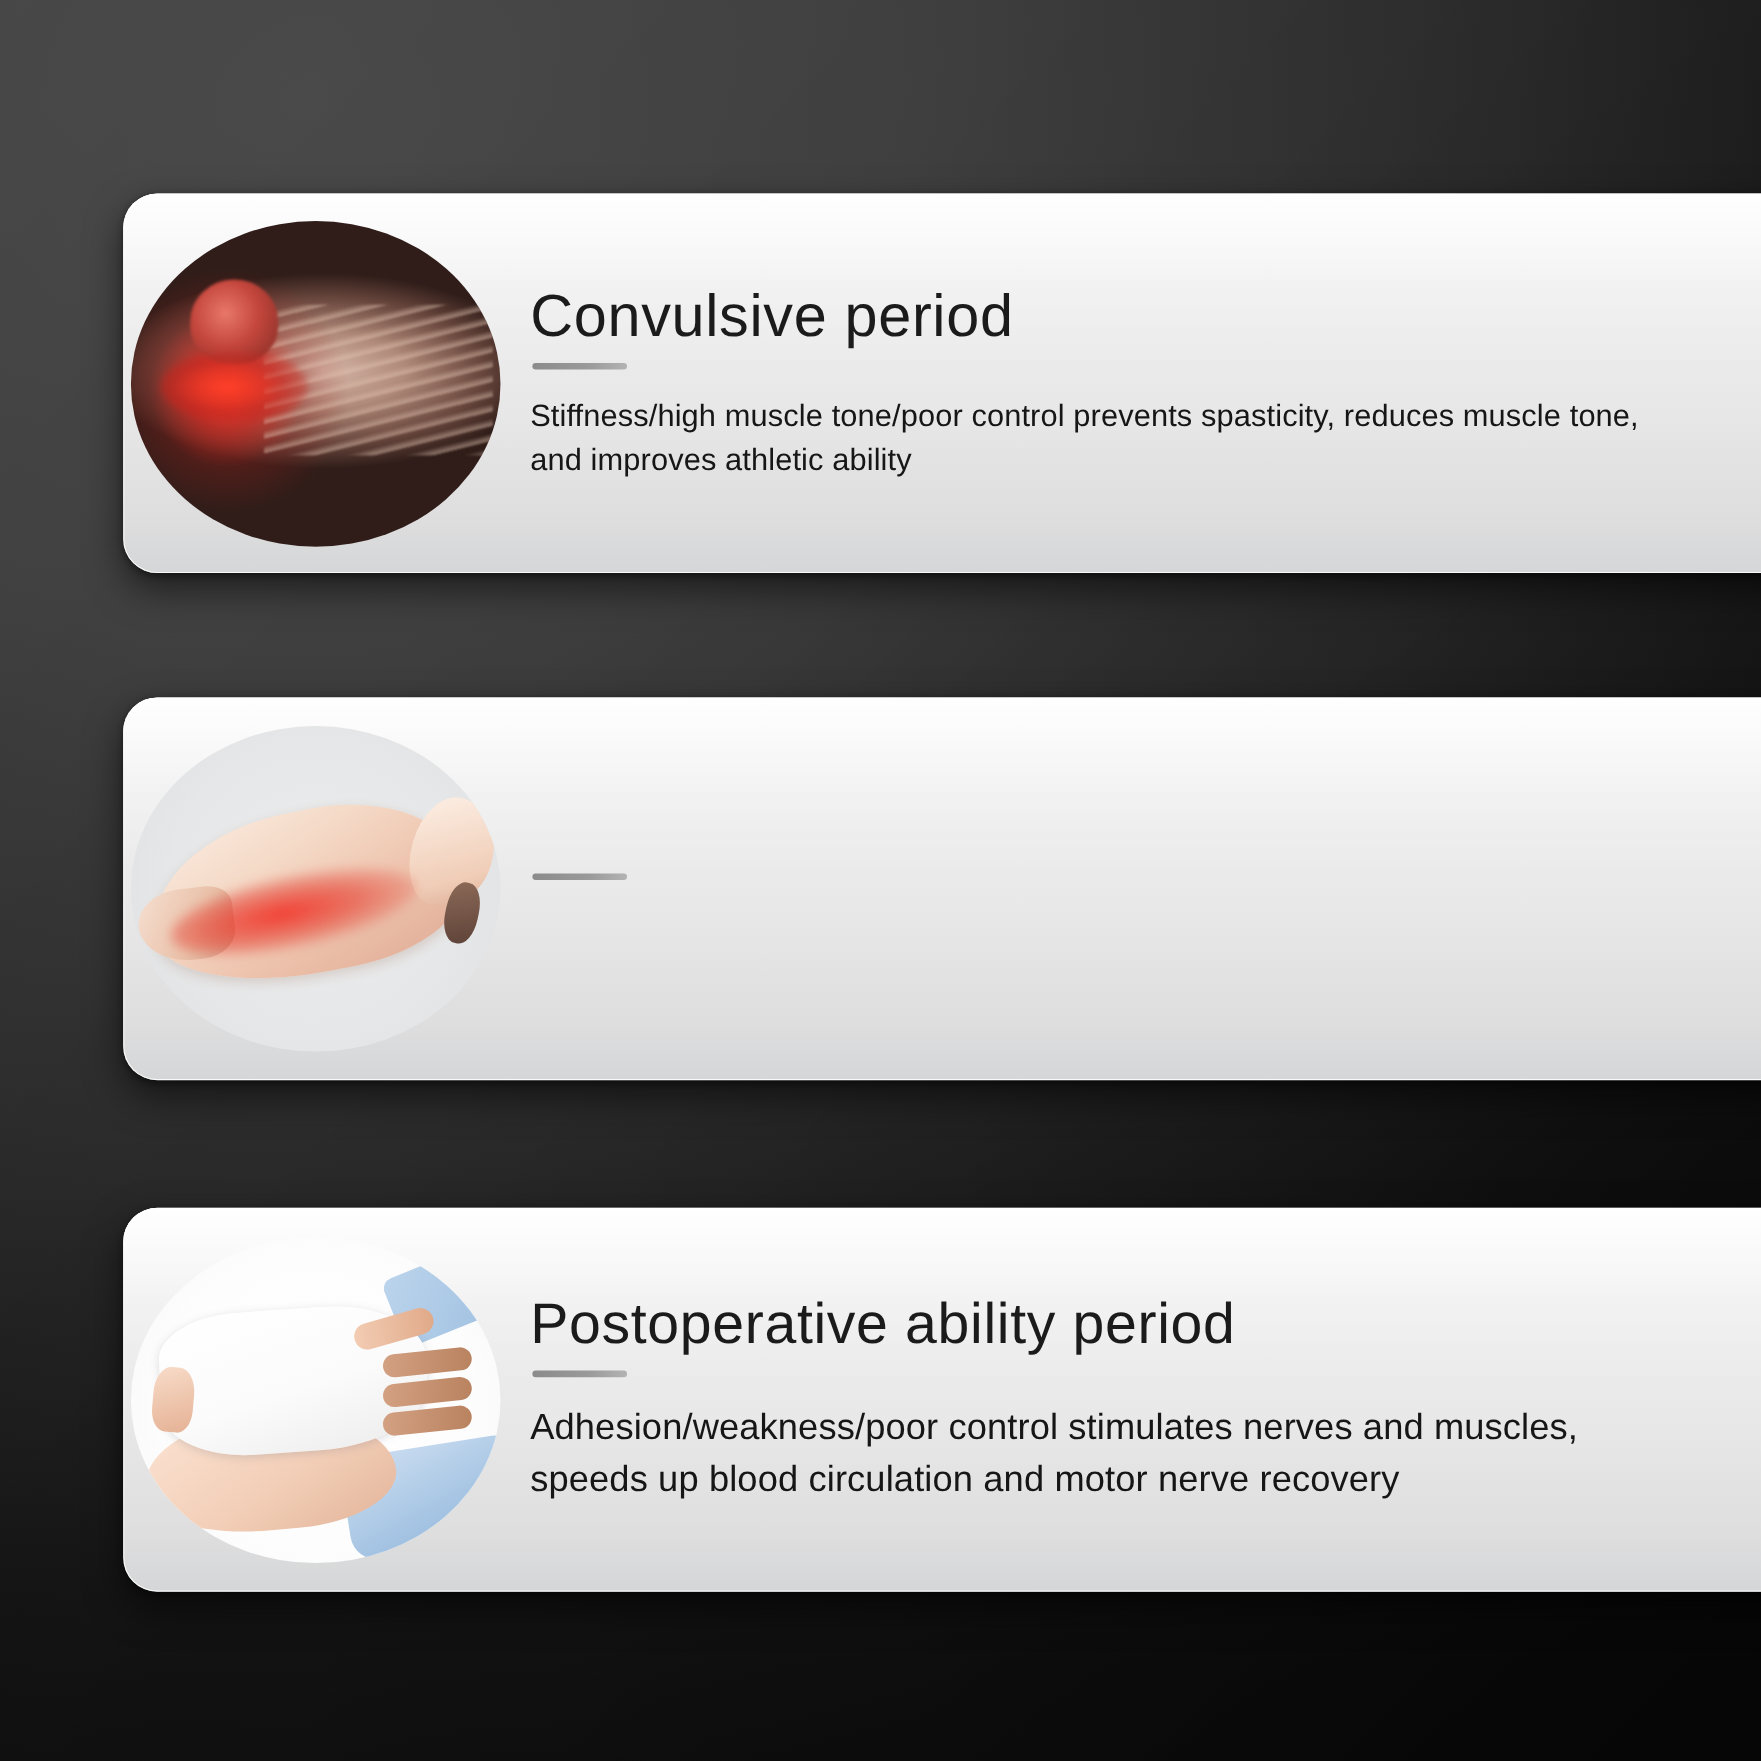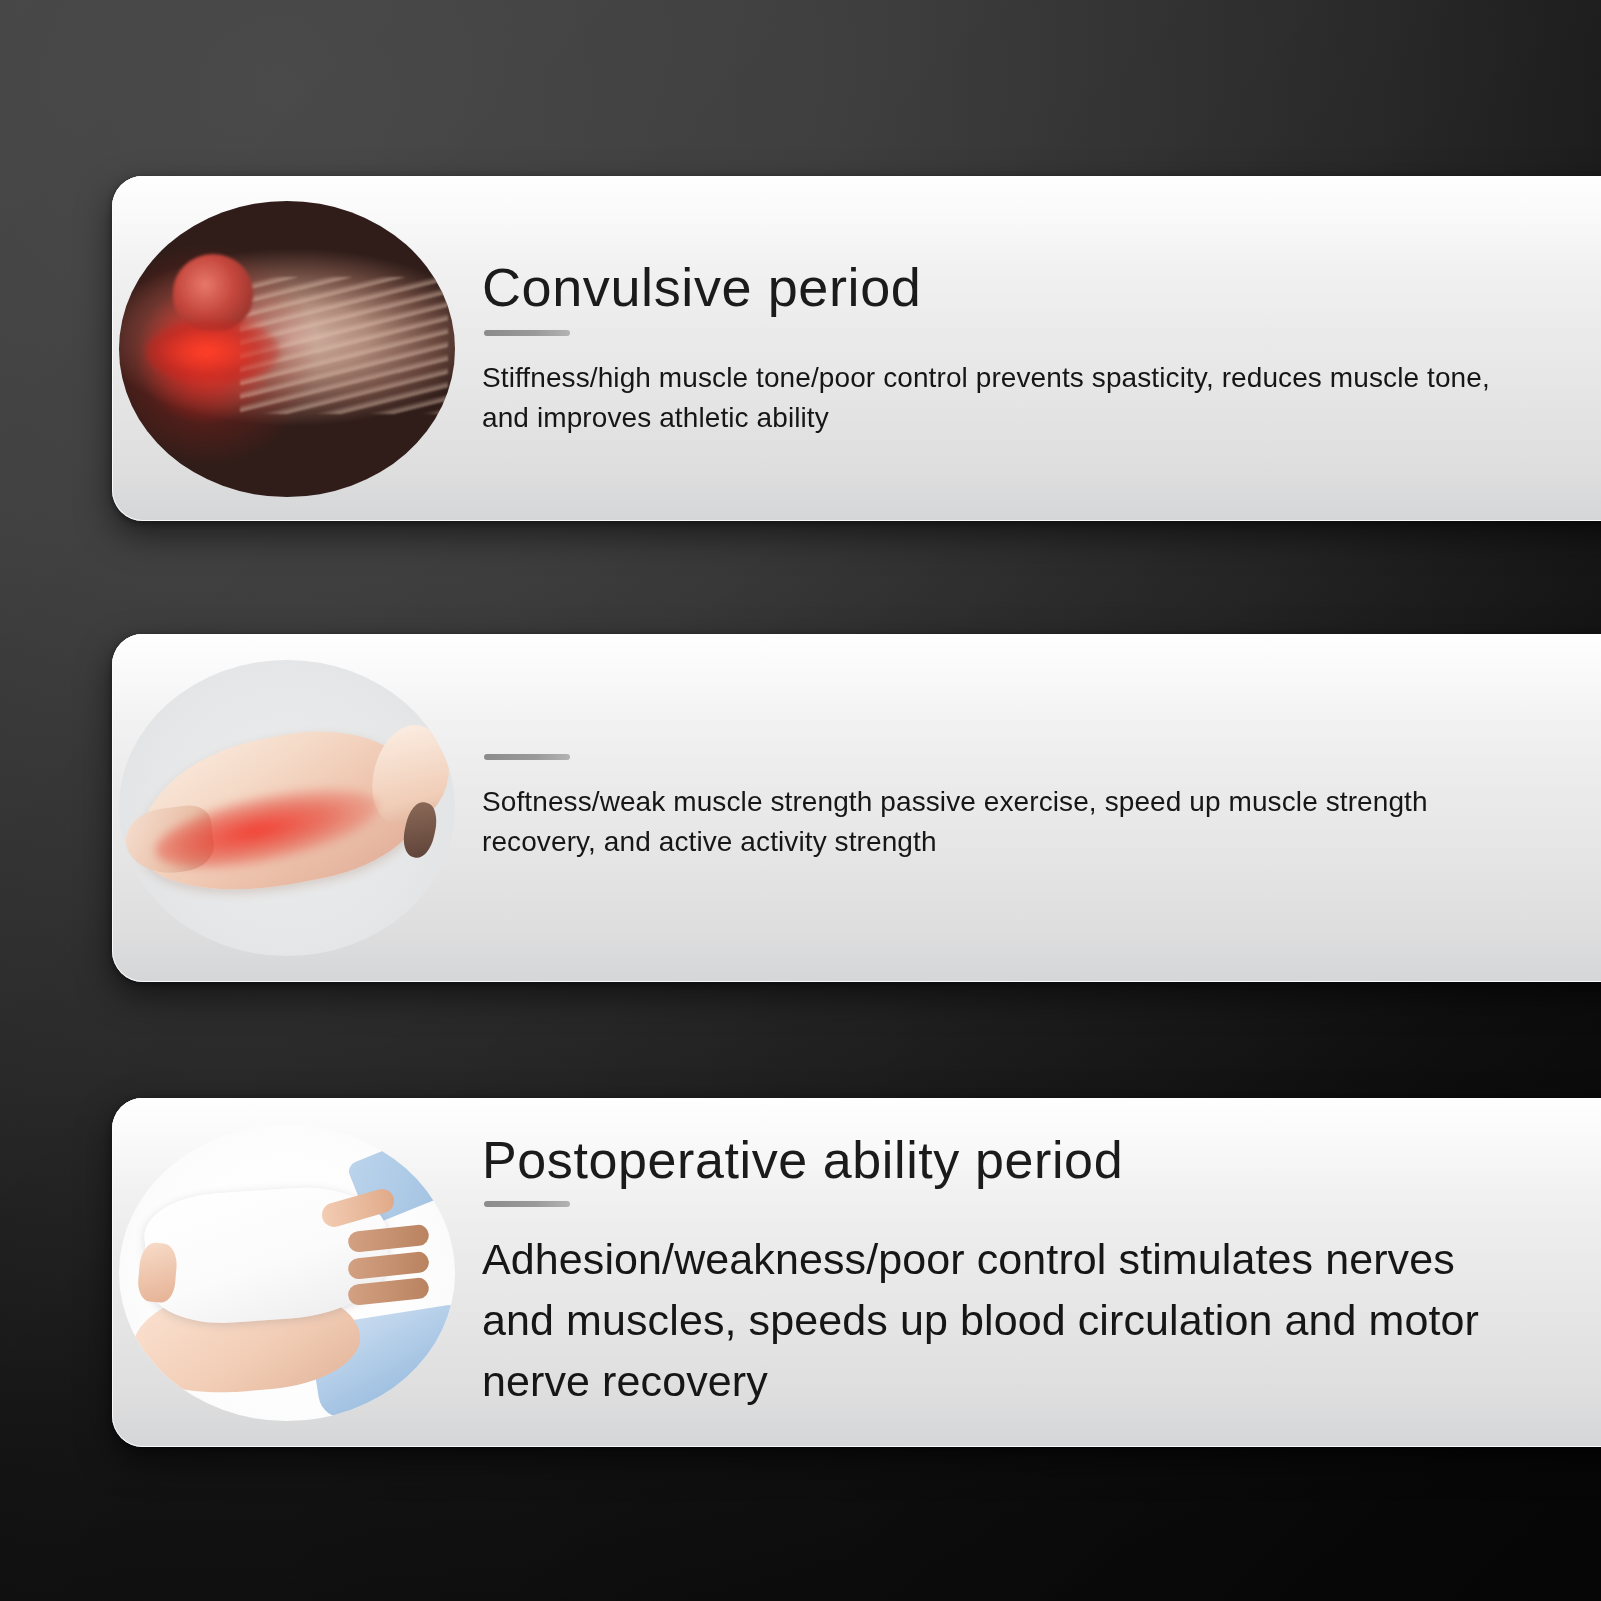--- a/index.html
+++ b/index.html
@@ -258,21 +258,21 @@
     color: #161616;
     font-size: 28px;
     font-weight: 400;
     line-height: 1.42;
     letter-spacing: 0.1px;
     margin: 0;
     max-width: 1010px;
   }
 
   #card-3 .card-title { font-size: 52px; }
-  #card-3 .card-desc  { font-size: 43px; }
+  #card-3 .card-desc  { font-size: 33px; }
 </style>
 </head>
 <body>
 
 <div id="stage">
 
   <div class="card" id="card-1">
     <div class="card-inner">
 
       <div class="thumb">
@@ -300,21 +300,20 @@
           <div class="arm"></div>
           <div class="arm-fingers"></div>
           <div class="arm-hand"></div>
           <div class="arm-thumbdark"></div>
           <div class="arm-red"></div>
         </div>
       </div>
 
       <div class="content">
         <div class="title-rule"></div>
-        <p class="card-desc">Softness/weak muscle strength passive exercise, speed up muscle strength recovery, and active activity strength</p>
       </div>
 
     </div>
   </div>
 
   <div class="card" id="card-3">
     <div class="card-inner">
 
       <div class="thumb">
         <div class="thumb-ellipse art-3">

